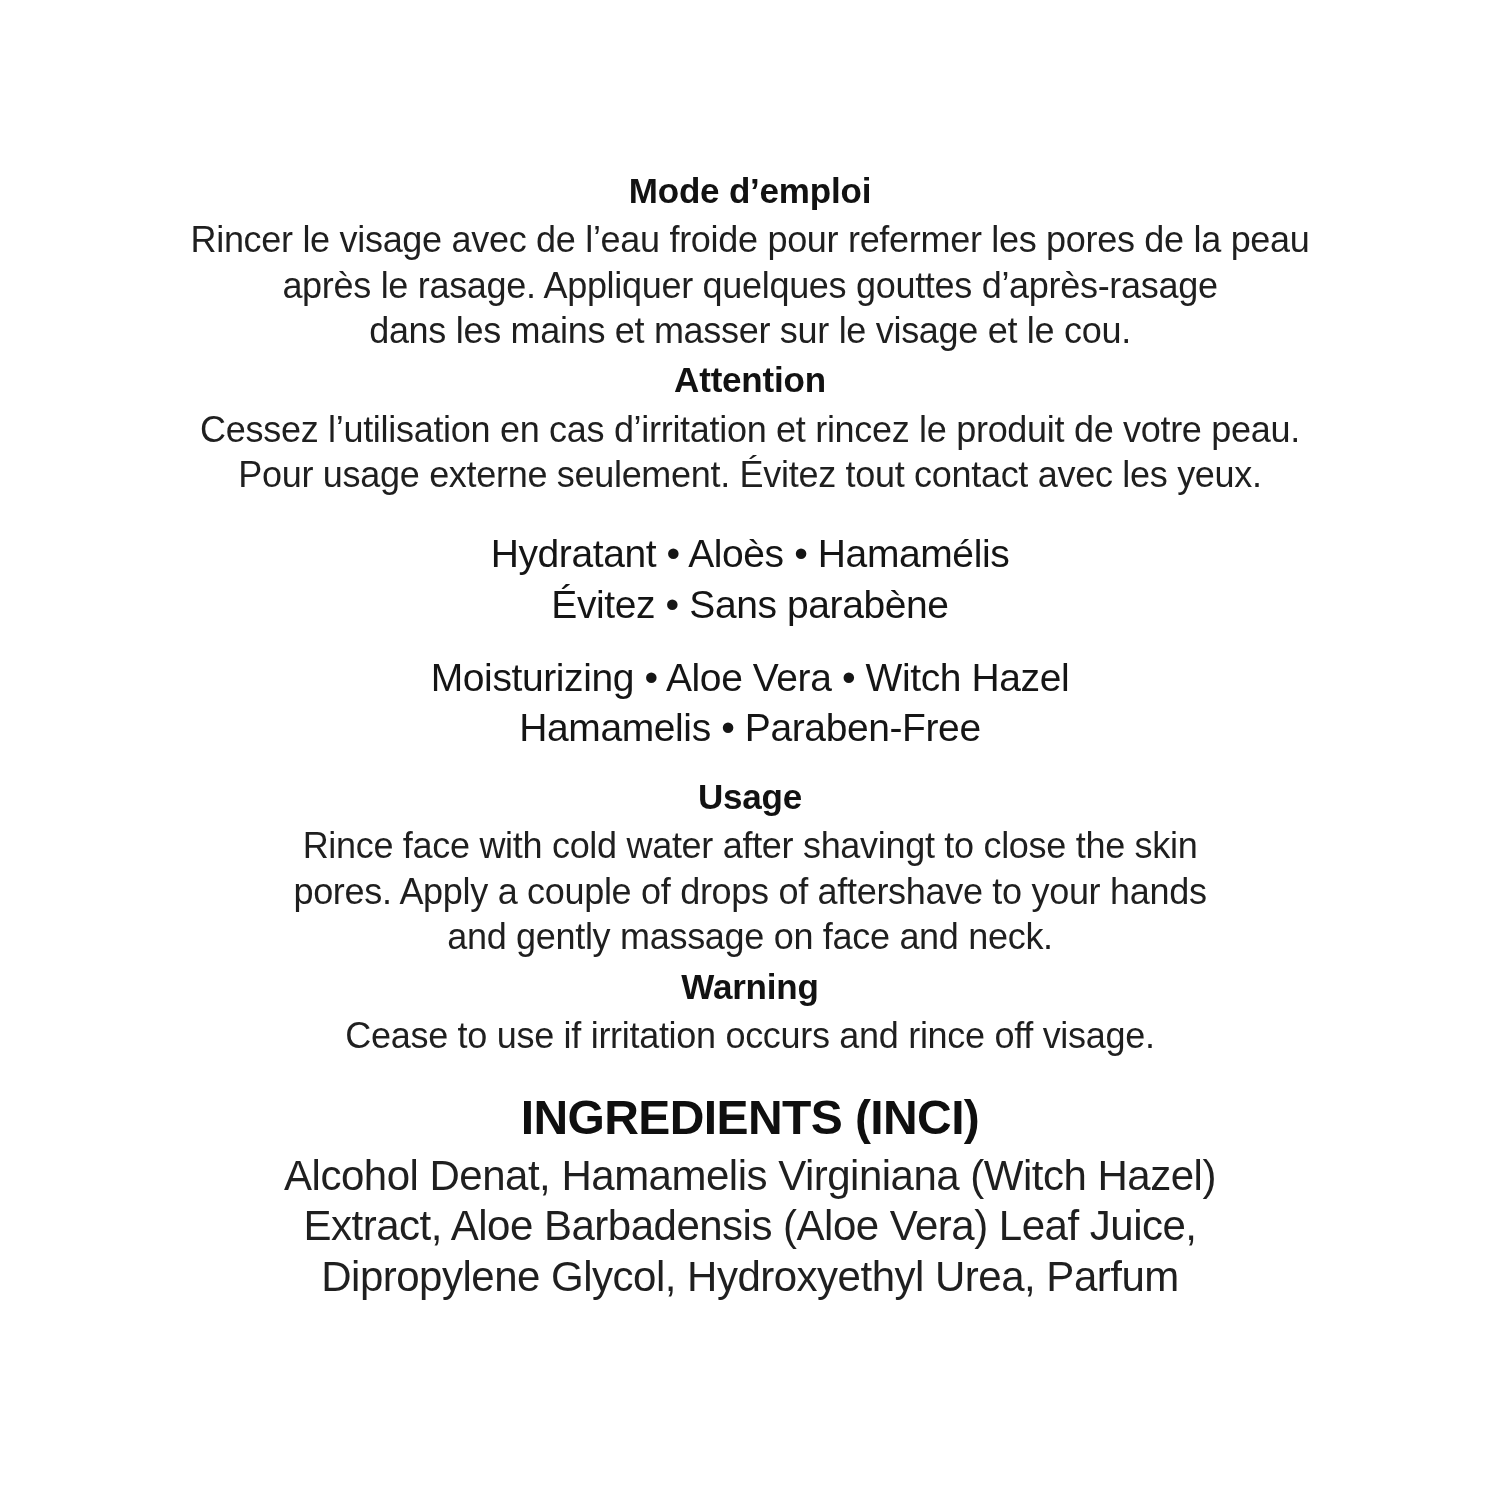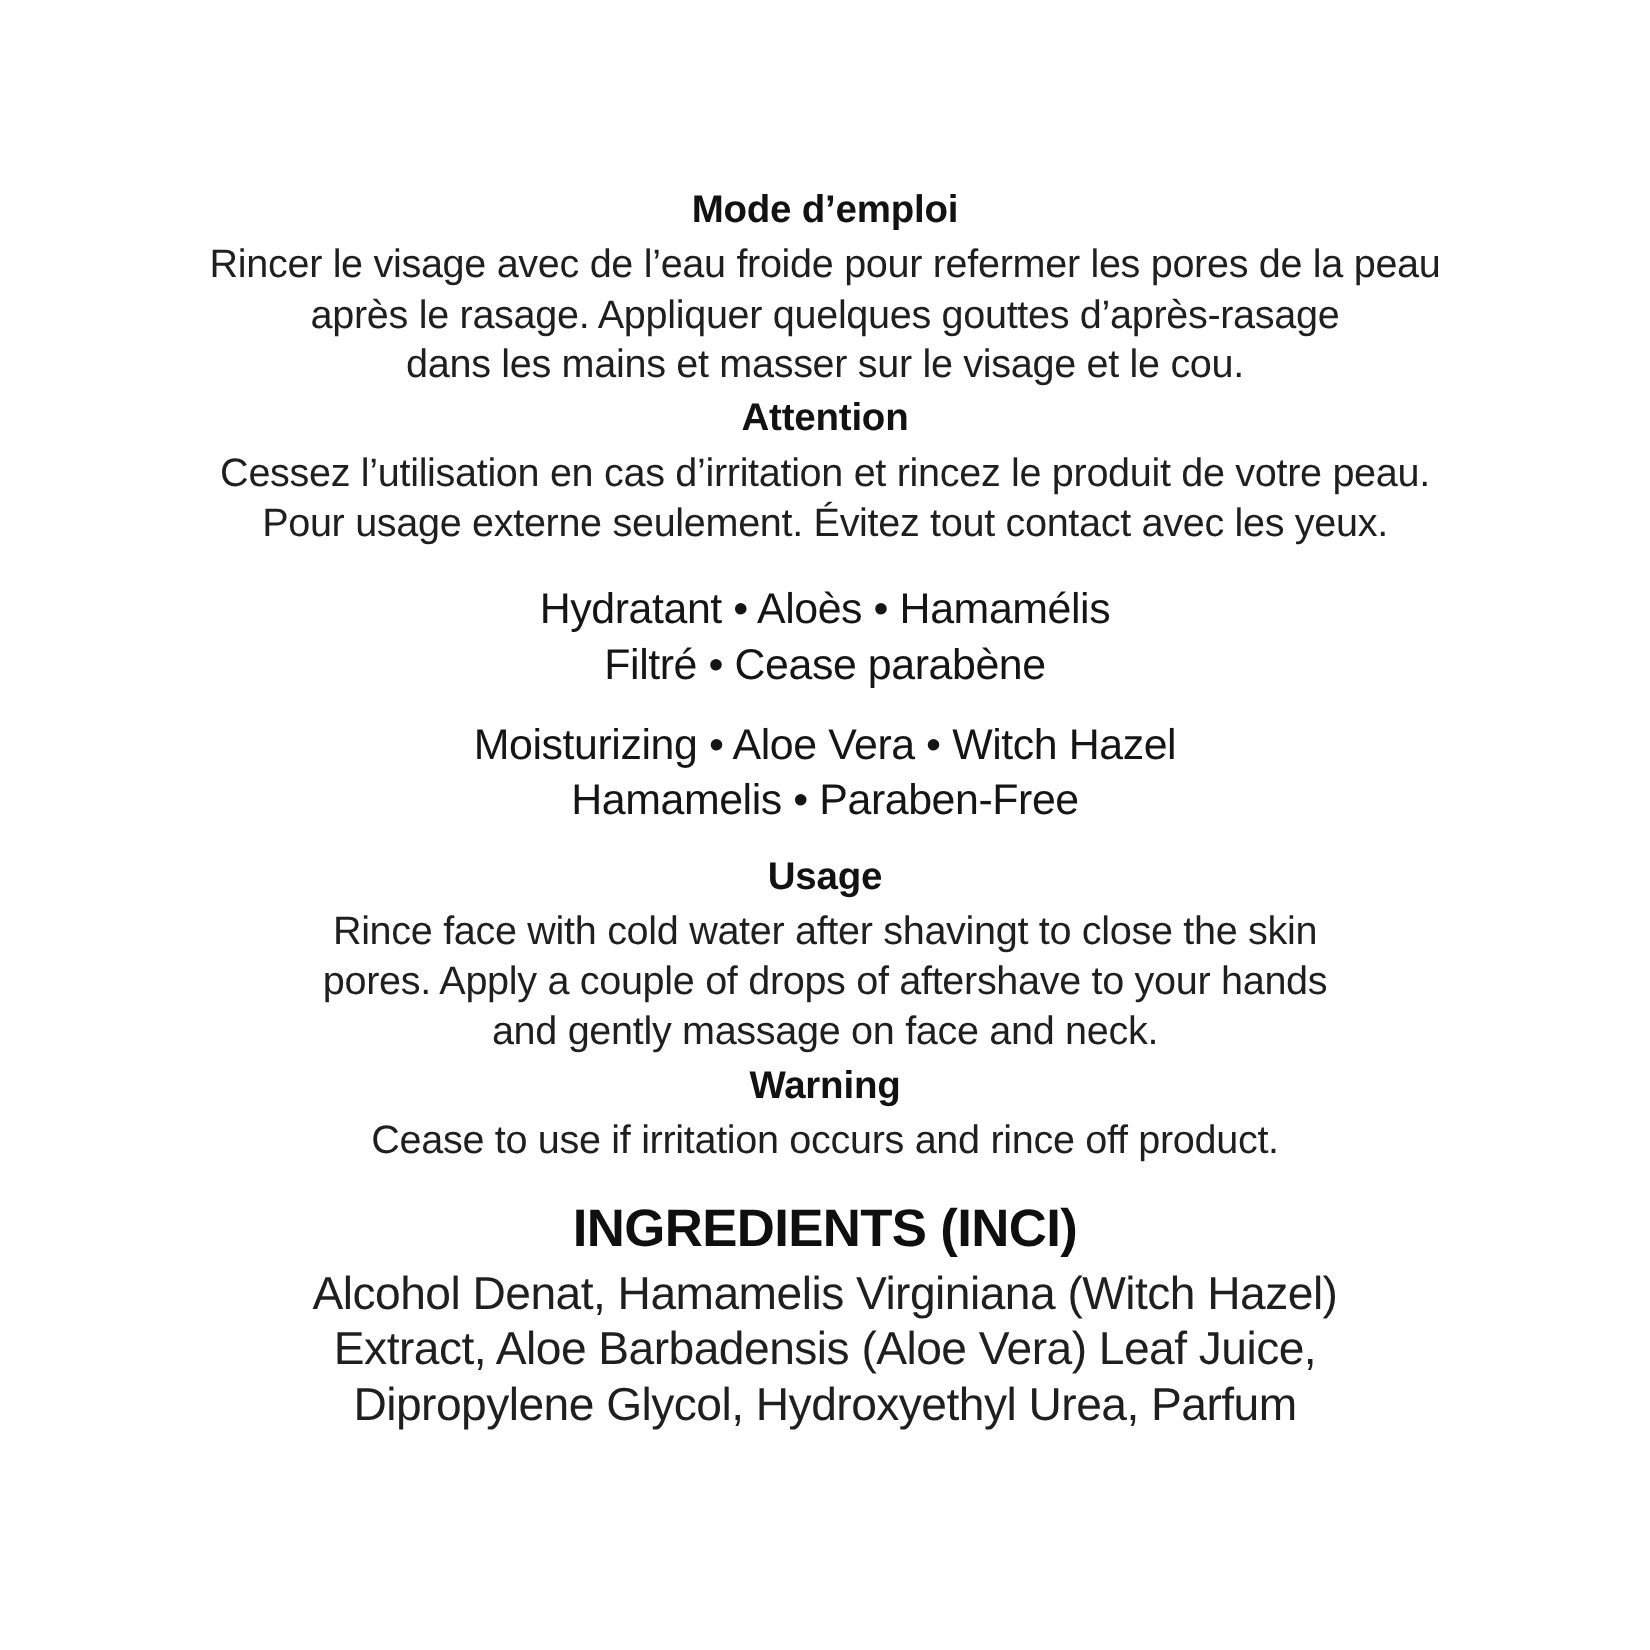--- a/index.html
+++ b/index.html
@@ -89,21 +89,21 @@
   <div class="heading">Attention</div>
   <div class="sp-sm"></div>
   <div class="body-text block">
     <div class="block">Cessez l’utilisation en cas d’irritation et rincez le produit de votre peau.</div>
     <div class="block">Pour usage externe seulement. Évitez tout contact avec les yeux.</div>
   </div>
 
   <div class="sp-lg"></div>
   <div class="feature-line block">
     <div class="block">Hydratant • Aloès • Hamamélis</div>
-    <div class="block">Filtré • Cease parabène</div>
+    <div class="block">Évitez • Sans parabène</div>
   </div>
 
   <div class="sp-md"></div>
   <div class="feature-line block">
     <div class="block">Moisturizing • Aloe Vera • Witch Hazel</div>
     <div class="block">Hamamelis • Paraben-Free</div>
   </div>
 
   <div class="sp-md"></div>
   <div class="heading">Usage</div>
@@ -111,21 +111,21 @@
   <div class="body-text block">
     <div class="block">Rince face with cold water after shavingt to close the skin</div>
     <div class="block">pores. Apply a couple of drops of aftershave to your hands</div>
     <div class="block">and gently massage on face and neck.</div>
   </div>
 
   <div class="sp-sm"></div>
   <div class="heading">Warning</div>
   <div class="sp-sm"></div>
   <div class="body-text block">
-    <div class="block">Cease to use if irritation occurs and rince off product.</div>
+    <div class="block">Cease to use if irritation occurs and rince off visage.</div>
   </div>
 
   <div class="sp-md"></div>
   <div class="ingredients-heading">INGREDIENTS (INCI)</div>
   <div class="sp-sm"></div>
   <div class="ingredients-text block tight">
     <div class="block">Alcohol Denat, Hamamelis Virginiana (Witch Hazel)</div>
     <div class="block">Extract, Aloe Barbadensis (Aloe Vera) Leaf Juice,</div>
     <div class="block">Dipropylene Glycol, Hydroxyethyl Urea, Parfum</div>
   </div>

